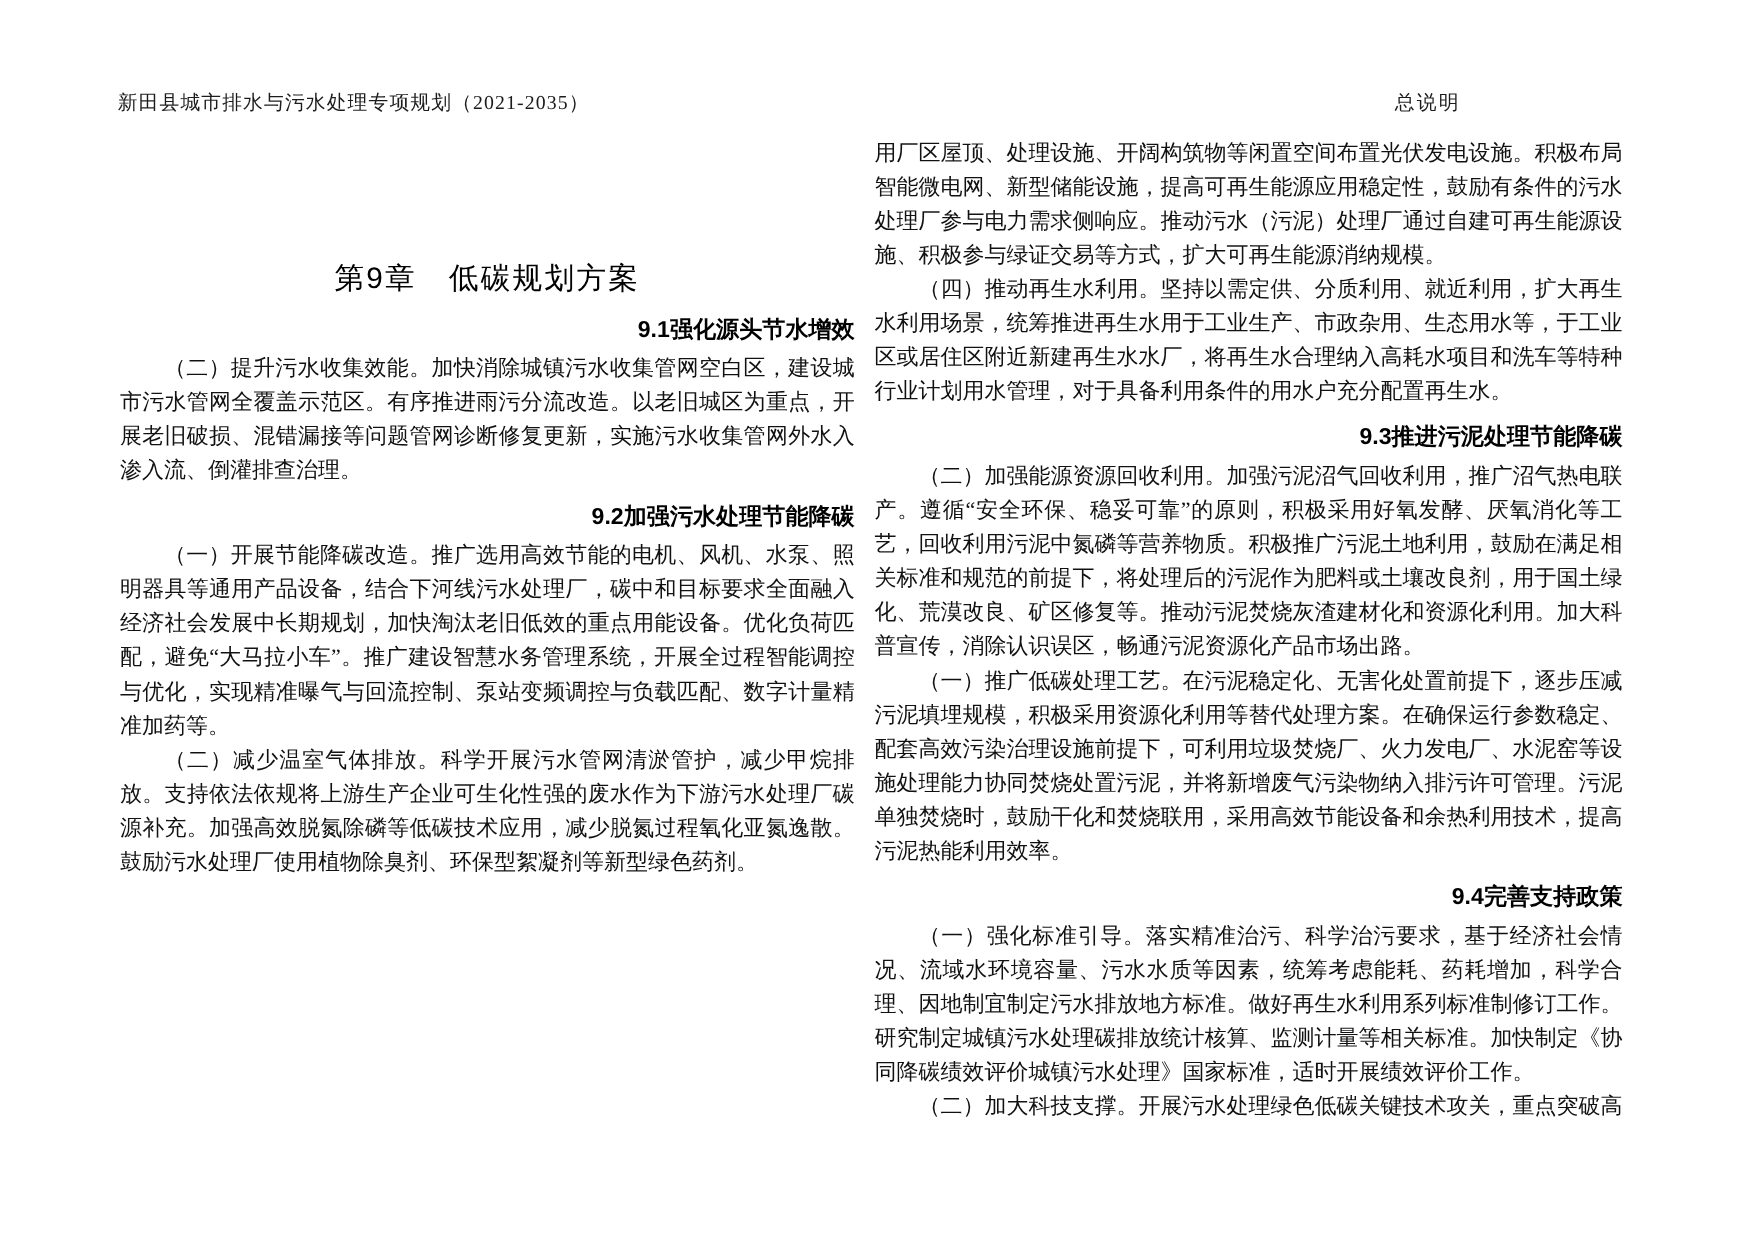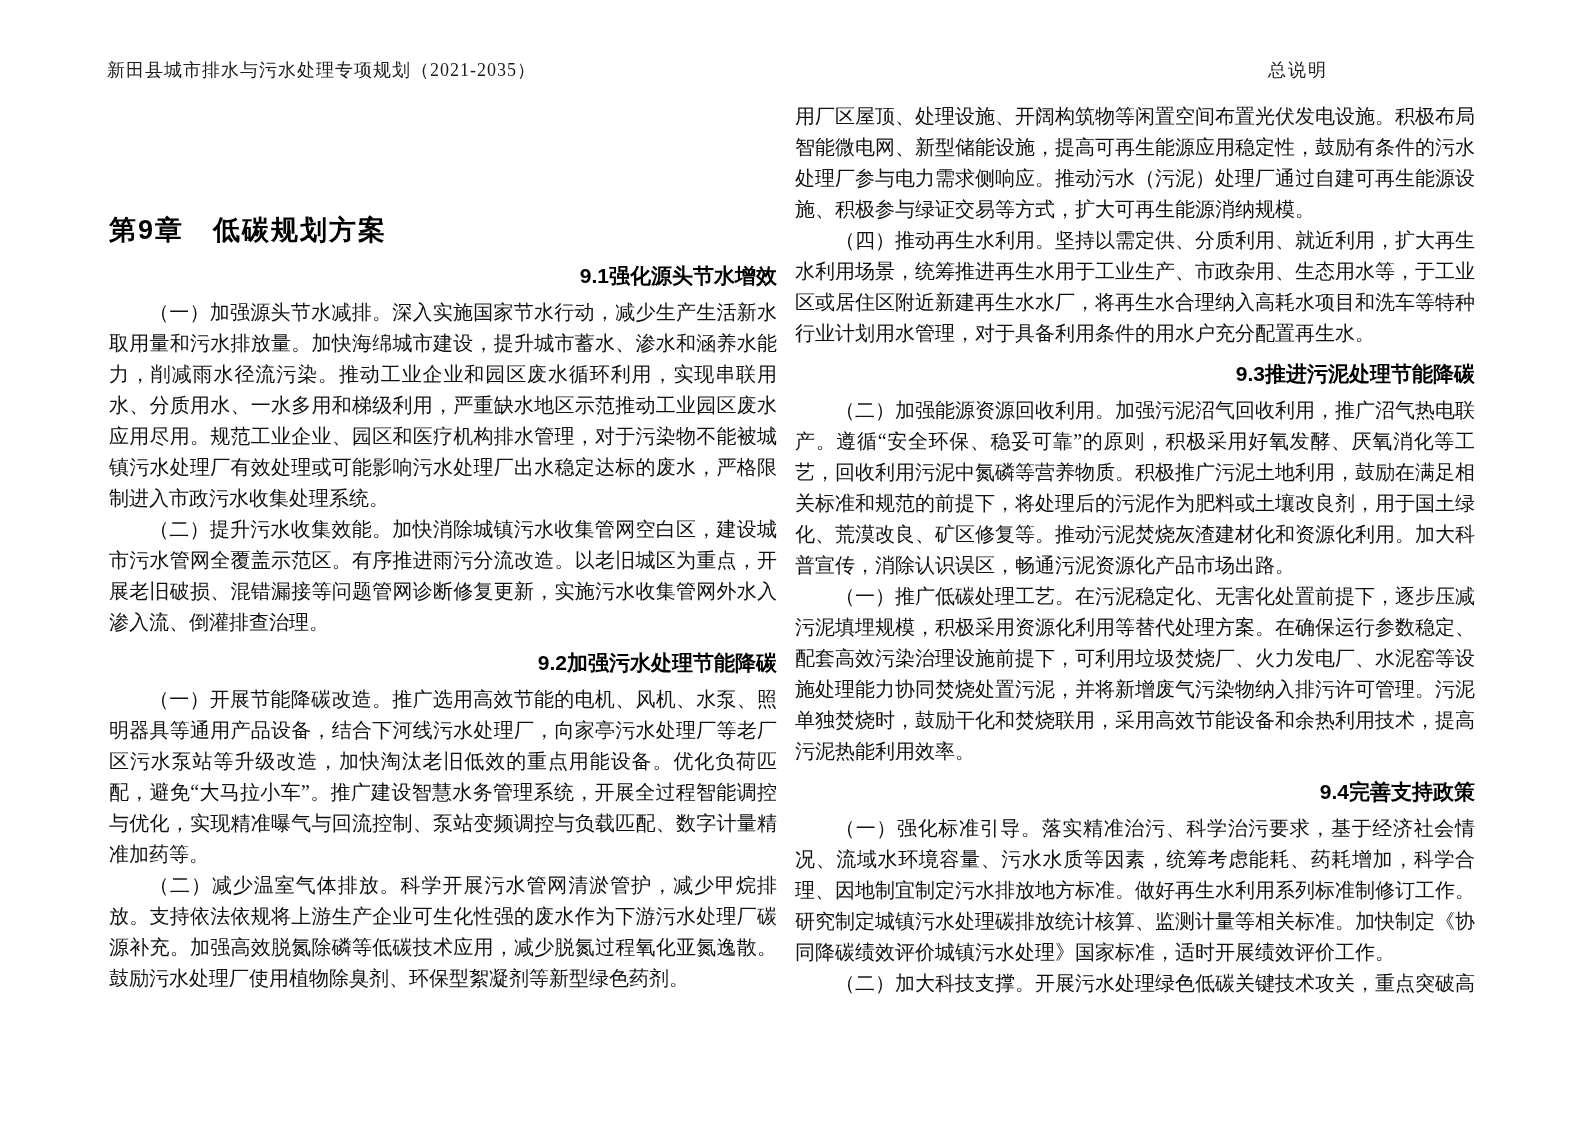--- a/index.html
+++ b/index.html
@@ -8,20 +8,21 @@
     background: #ffffff;
   }
   .page {
     position: relative;
     width: 1587px;
     height: 998px;
     background: #ffffff;
     color: #111111;
     font-family: "Liberation Serif", "DejaVu Serif", serif;
     overflow: hidden;
+    margin-top: 23px;
   }
   .header-left {
     position: absolute;
     left: 107px;
     top: 58px;
     font-size: 18px;
     letter-spacing: 1px;
     color: #1c1c1c;
     white-space: nowrap;
   }
@@ -44,23 +45,23 @@
     width: 668px;
   }
   .col-right {
     left: 795px;
     top: 101px;
     width: 680px;
   }
   .chapter-title {
     margin: 0 0 14px 0;
     font-family: "Liberation Sans", "DejaVu Sans", sans-serif;
-    font-weight: bold;
+    font-weight: normal;
     font-size: 27px;
-    text-align: left;
+    text-align: center;
     color: #000000;
     letter-spacing: 2px;
   }
   .sec-title {
     margin: 11px 0 7px 0;
     padding-left: 18px;
     font-family: "Liberation Sans", "DejaVu Sans", sans-serif;
     font-weight: bold;
     font-size: 21px;
     color: #000000;
@@ -90,25 +91,24 @@
 
 <div class="page">
 
   <div class="header-left">新田县城市排水与污水处理专项规划（2021-2035）</div>
   <div class="header-right">总说明</div>
 
   <div class="col col-left">
     <h1 class="chapter-title">第9章　低碳规划方案</h1>
 
     <h2 class="sec-title">9.1强化源头节水增效</h2>
-    <p class="para">（一）加强源头节水减排。深入实施国家节水行动，减少生产生活新水取用量和污水排放量。加快海绵城市建设，提升城市蓄水、渗水和涵养水能力，削减雨水径流污染。推动工业企业和园区废水循环利用，实现串联用水、分质用水、一水多用和梯级利用，严重缺水地区示范推动工业园区废水应用尽用。规范工业企业、园区和医疗机构排水管理，对于污染物不能被城镇污水处理厂有效处理或可能影响污水处理厂出水稳定达标的废水，严格限制进入市政污水收集处理系统。</p>
     <p class="para">（二）提升污水收集效能。加快消除城镇污水收集管网空白区，建设城市污水管网全覆盖示范区。有序推进雨污分流改造。以老旧城区为重点，开展老旧破损、混错漏接等问题管网诊断修复更新，实施污水收集管网外水入渗入流、倒灌排查治理。</p>
 
     <h2 class="sec-title">9.2加强污水处理节能降碳</h2>
-    <p class="para">（一）开展节能降碳改造。推广选用高效节能的电机、风机、水泵、照明器具等通用产品设备，结合下河线污水处理厂，向家亭污水处理厂等老厂区污水泵站等升级改造，加快淘汰老旧低效的重点用能设备。优化负荷匹配，避免“大马拉小车”。推广建设智慧水务管理系统，开展全过程智能调控与优化，实现精准曝气与回流控制、泵站变频调控与负载匹配、数字计量精准加药等。</p>
+    <p class="para">（一）开展节能降碳改造。推广选用高效节能的电机、风机、水泵、照明器具等通用产品设备，结合下河线污水处理厂，碳中和目标要求全面融入经济社会发展中长期规划，加快淘汰老旧低效的重点用能设备。优化负荷匹配，避免“大马拉小车”。推广建设智慧水务管理系统，开展全过程智能调控与优化，实现精准曝气与回流控制、泵站变频调控与负载匹配、数字计量精准加药等。</p>
     <p class="para">（二）减少温室气体排放。科学开展污水管网清淤管护，减少甲烷排放。支持依法依规将上游生产企业可生化性强的废水作为下游污水处理厂碳源补充。加强高效脱氮除磷等低碳技术应用，减少脱氮过程氧化亚氮逸散。鼓励污水处理厂使用植物除臭剂、环保型絮凝剂等新型绿色药剂。</p>
 
   </div>
 
   <div class="col col-right">
     <p class="para no-indent">用厂区屋顶、处理设施、开阔构筑物等闲置空间布置光伏发电设施。积极布局智能微电网、新型储能设施，提高可再生能源应用稳定性，鼓励有条件的污水处理厂参与电力需求侧响应。推动污水（污泥）处理厂通过自建可再生能源设施、积极参与绿证交易等方式，扩大可再生能源消纳规模。</p>
     <p class="para">（四）推动再生水利用。坚持以需定供、分质利用、就近利用，扩大再生水利用场景，统筹推进再生水用于工业生产、市政杂用、生态用水等，于工业区或居住区附近新建再生水水厂，将再生水合理纳入高耗水项目和洗车等特种行业计划用水管理，对于具备利用条件的用水户充分配置再生水。</p>
 
     <h2 class="sec-title">9.3推进污泥处理节能降碳</h2>
     <p class="para">（二）加强能源资源回收利用。加强污泥沼气回收利用，推广沼气热电联产。遵循“安全环保、稳妥可靠”的原则，积极采用好氧发酵、厌氧消化等工艺，回收利用污泥中氮磷等营养物质。积极推广污泥土地利用，鼓励在满足相关标准和规范的前提下，将处理后的污泥作为肥料或土壤改良剂，用于国土绿化、荒漠改良、矿区修复等。推动污泥焚烧灰渣建材化和资源化利用。加大科普宣传，消除认识误区，畅通污泥资源化产品市场出路。</p>

